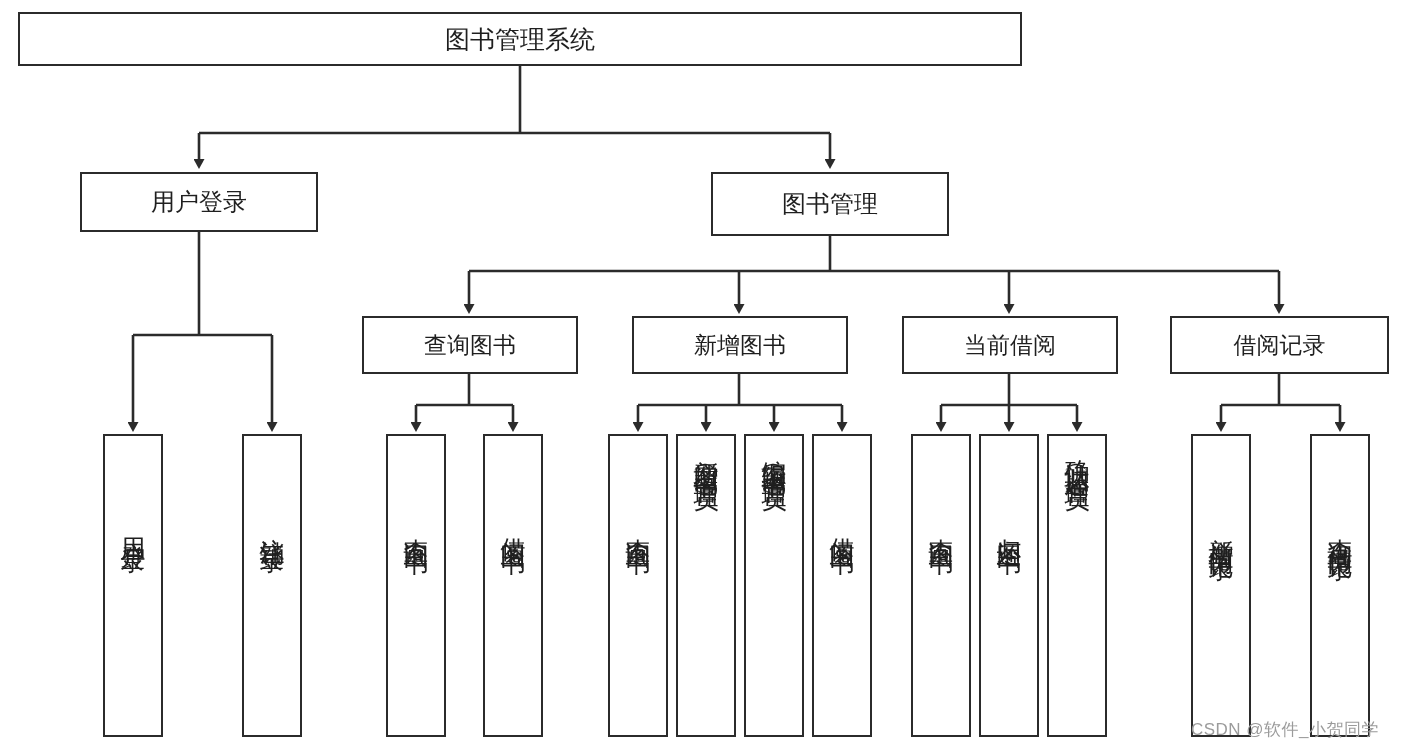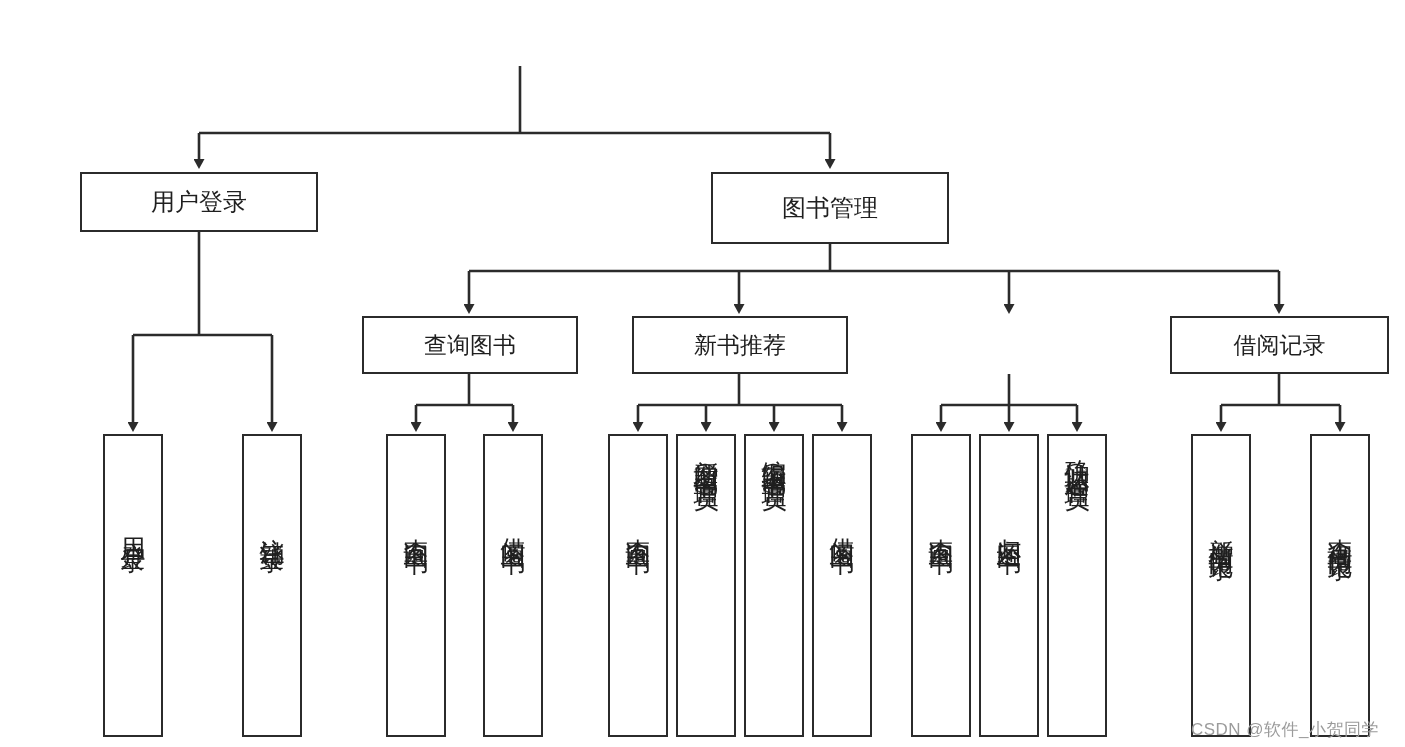--- a/index.html
+++ b/index.html
@@ -119,33 +119,39 @@
       <path d="M1009,405 L1009,423" marker-end="url(#arrow)"></path>
       <path d="M1077,405 L1077,423" marker-end="url(#arrow)"></path>
 
       <path d="M1279,374 L1279,405"></path>
       <path d="M1221,405 L1340,405"></path>
       <path d="M1221,405 L1221,423" marker-end="url(#arrow)"></path>
       <path d="M1340,405 L1340,423" marker-end="url(#arrow)"></path>
     </g>
   </svg>
 
+  <div class="node root" style="left:18px; top:12px; width:1004px; height:54px;">
+    <span class="lbl">图书管理系统</span>
+  </div>
 
   <div class="node level2" style="left:80px; top:172px; width:238px; height:60px;">
     <span class="lbl">用户登录</span>
   </div>
-  <div class="node level2" style="left:711px; top:172px; width:238px; height:72px;">
+  <div class="node level2" style="left:711px; top:172px; width:238px; height:64px;">
     <span class="lbl">图书管理</span>
   </div>
 
   <div class="node level3" style="left:362px; top:316px; width:216px; height:58px;">
     <span class="lbl">查询图书</span>
   </div>
   <div class="node level3" style="left:632px; top:316px; width:216px; height:58px;">
-    <span class="lbl">新书推荐</span>
+    <span class="lbl">新增图书</span>
+  </div>
+  <div class="node level3" style="left:902px; top:316px; width:216px; height:58px;">
+    <span class="lbl">当前借阅</span>
   </div>
   <div class="node level3" style="left:1170px; top:316px; width:219px; height:58px;">
     <span class="lbl">借阅记录</span>
   </div>
 
   <div class="node leaf mid" style="left:103px; top:434px; width:60px; height:303px;">
     <span class="lbl">用户登录</span>
   </div>
   <div class="node leaf mid" style="left:242px; top:434px; width:60px; height:303px;">
     <span class="lbl">注销登录</span>

